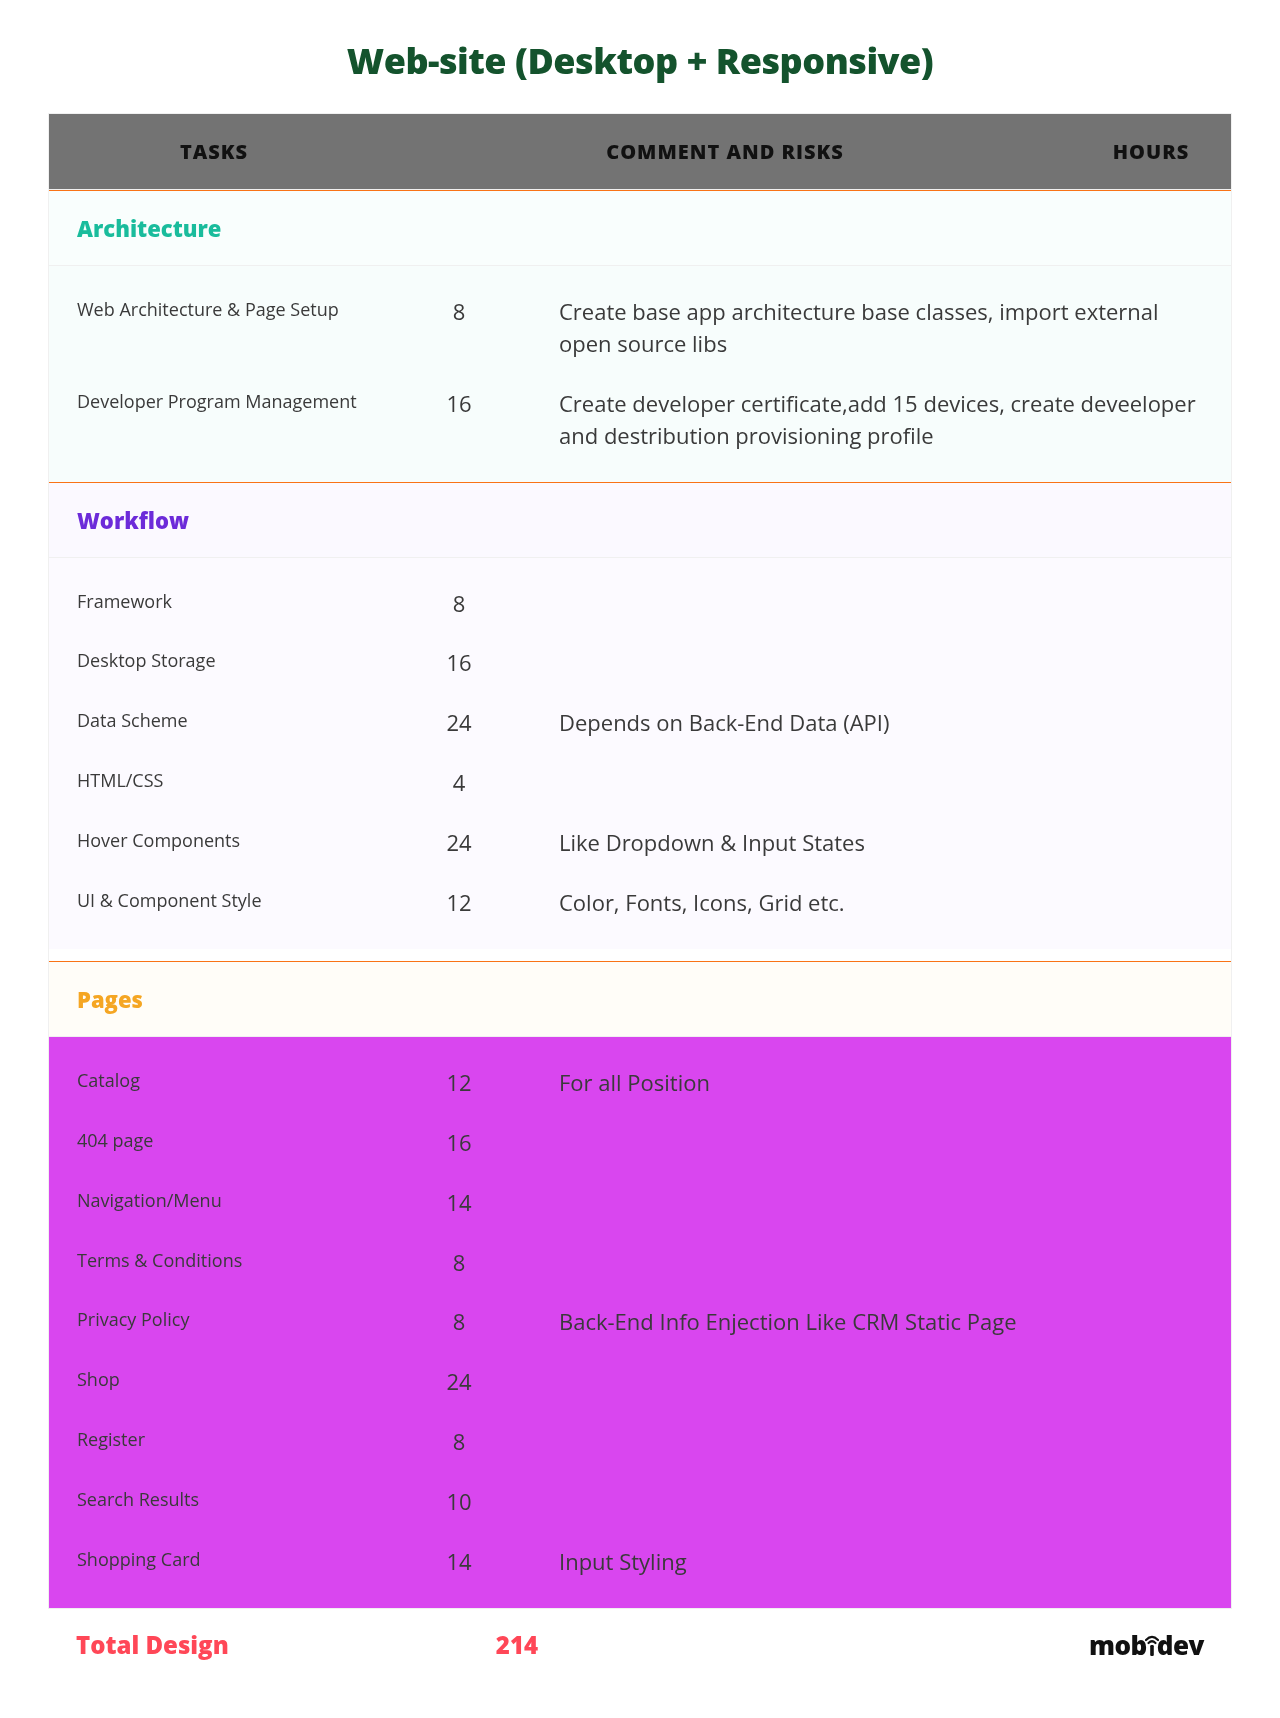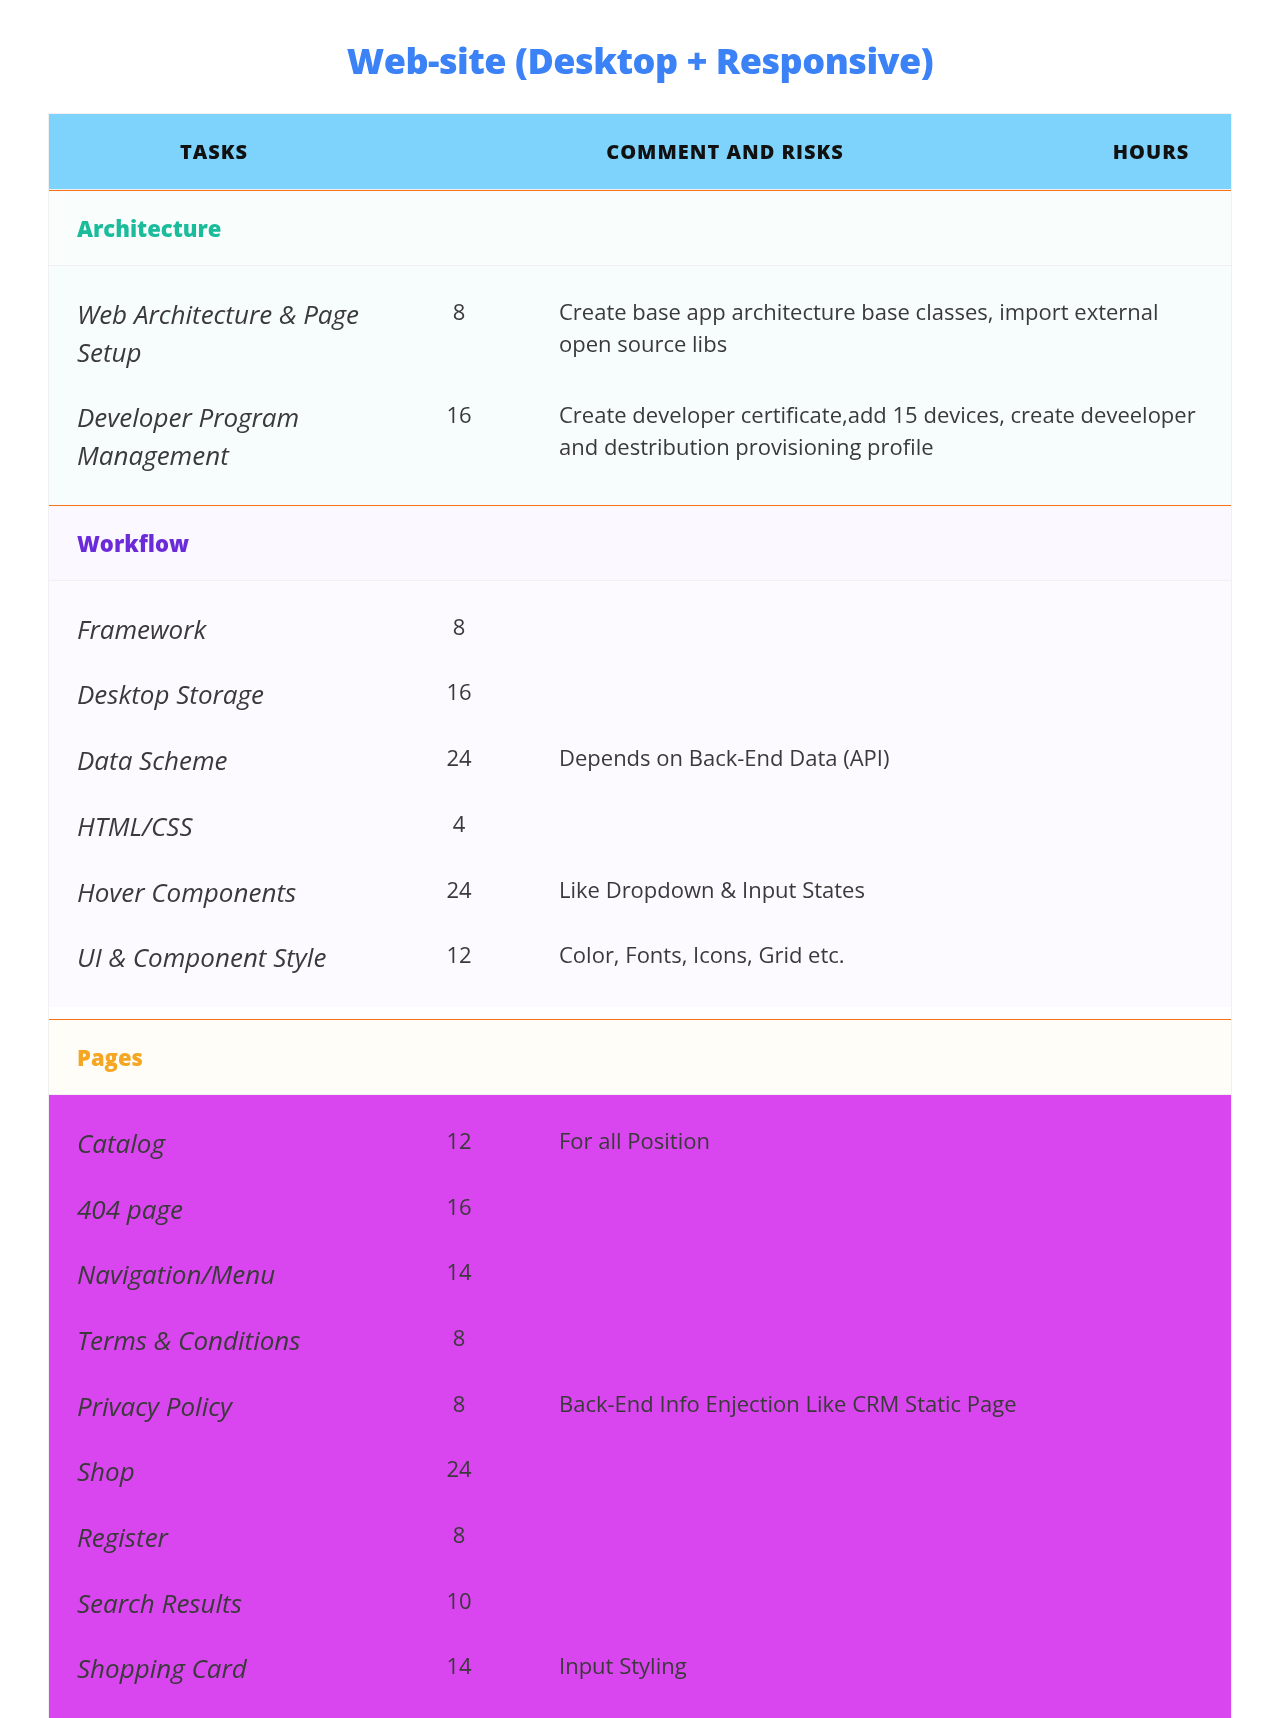--- a/index.html
+++ b/index.html
@@ -7,34 +7,34 @@
     font-family: "Open Sans", -apple-system, BlinkMacSystemFont, "Segoe UI", Arial, sans-serif;
     background: #ffffff;
     width: 1280px;
     padding: 24px 48px 40px 48px;
     color: #353535;
   }
   h1 {
     text-align: center;
     font-weight: 800;
     font-size: 36px;
-    color: #3b82f6;
+    color: #14532d;
     margin: 12px 0 28px 0;
     letter-spacing: -0.5px;
   }
   .table {
     width: 100%;
     border-collapse: separate;
     border-spacing: 0;
     border: 1px solid #f0f0f0;
     font-size: 22px;
   }
   .thead {
     display: flex;
-    background: #7dd3fc;
+    background: #737373;
     border-bottom: 1px solid #f0f0f0;
   }
   .thead .col {
     font-weight: 800;
     font-size: 20px;
     letter-spacing: 1px;
     color: #111111;
     padding: 24px 20px;
   }
   .row { display: flex; align-items: flex-start; }
@@ -52,21 +52,21 @@
     border-bottom: 1px solid #f0f0f0;
   }
   .section-block { padding: 16px 0; }
   .tint-arch   { background: #f7fdfc; }
   .tint-flow   { background: #fcfaff; }
   .tint-pages  { background: #d946ef; }
   .sec-arch   { background: #f9fefd; color: #1abc9c; }
   .sec-flow   { background: #fbf9ff; color: #6c2bd9; }
   .sec-pages  { background: #fffdf8; color: #f5a623; margin-top: 12px; }
   .data-row .col { font-weight: 400; color: #3a3a3a; line-height: 1.45; }
-  .data-row .col-tasks { font-size: 26px; font-style: italic; }
+  .data-row .col-tasks { font-size: 18px; }
   .data-row .col-hours { font-size: 22px; }
   .data-row .col-comment { font-size: 22px; }
   .footer-row {
     display: flex;
     align-items: center;
     margin-top: 18px;
     padding: 0 28px;
   }
   .footer-row .total-label {
     width: 302px;

